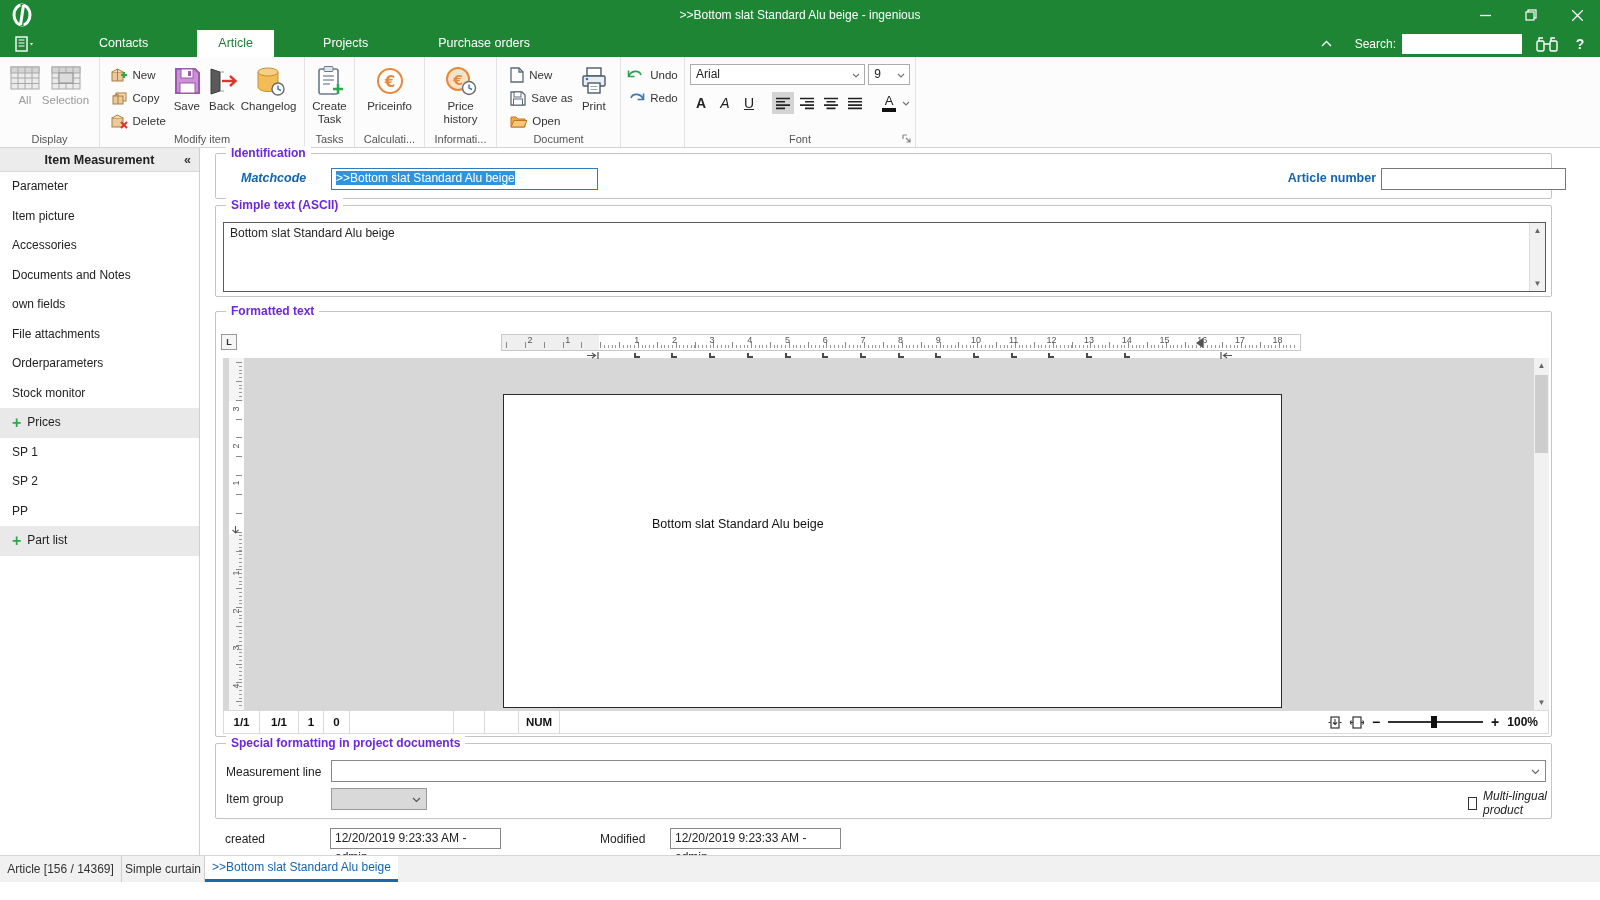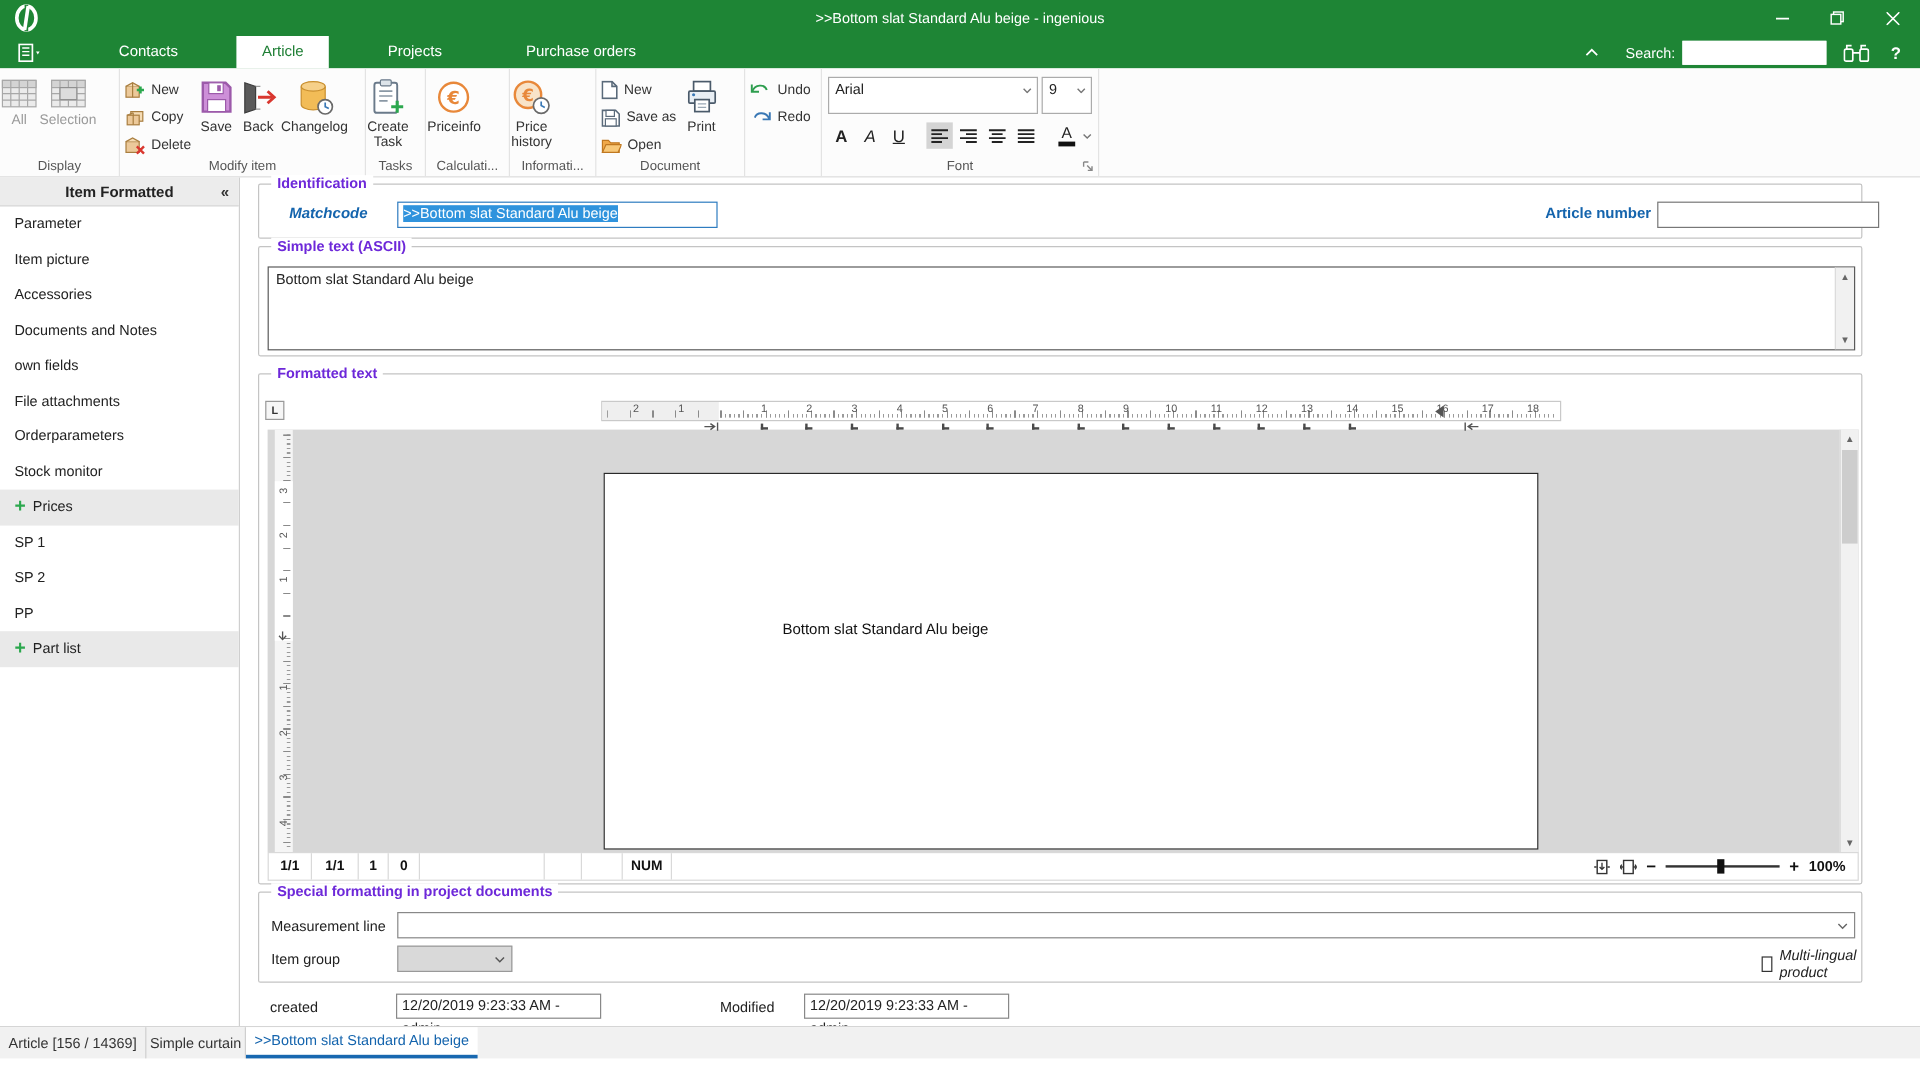--- a/index.html
+++ b/index.html
@@ -22,35 +22,35 @@
   .nav-tab.active { background:#fff; color:#1e7e34; }
   .tabrow-right { margin-left:auto; display:flex; align-items:center; padding-right:10px; }
   .ribbon-collapse { width:26px; text-align:center; }
   .search-label { color:#fff; margin:0 6px 0 8px; }
   .search-input { width:120px; height:20px; background:#fff; border:1px solid #fff; }
   .binoculars { margin:0 12px 0 14px; }
   .help-q { color:#fff; font-size:14px; font-weight:bold; width:20px; text-align:center; }
 
   
   .ribbon { position:absolute; left:0; top:57px; width:1600px; height:91px; background:#fcfcfc; border-bottom:1px solid #d4d4d4; display:flex; }
-  .rgroup { position:relative; height:90px; border-right:1px solid #e3e3e3; padding-top:4px; display:flex; align-items:flex-start; justify-content:flex-start; }
+  .rgroup { position:relative; height:90px; border-right:1px solid #e3e3e3; padding-top:4px; display:flex; align-items:flex-start; justify-content:center; }
   .rgroup-label { position:absolute; bottom:2px; left:0; right:0; text-align:center; font-size:11px; color:#555; }
   .bigbtn { display:flex; flex-direction:column; align-items:center; margin:2px 1px 0; padding-top:2px; }
   .bigbtn .blabel { font-size:11.5px; line-height:13px; text-align:center; color:#333; margin-top:3px; white-space:pre-line; }
   .bigbtn.disabled .blabel { color:#9a9a9a; }
   .smallcol { display:flex; flex-direction:column; margin-top:2px; }
   .smallbtn { display:flex; align-items:center; height:23px; padding:0 4px; }
   .smallbtn .slabel { font-size:11.5px; color:#333; margin-left:5px; }
   .g-display { width:100px; } .g-modify { width:205px; } .g-tasks { width:50px; }
   .g-calc { width:70px; } .g-info { width:72px; } .g-doc { width:124px; }
   .g-undo { width:64px; border-right:1px solid #e3e3e3; }
   .g-font { width:231px; }
   .fontrows { display:flex; flex-direction:column; width:100%; padding:3px 5px 0; }
   .fontrow1 { display:flex; gap:3px; }
-  .combo { position:relative; height:31px; border:1px solid #ababab; background:#fff; font-size:12px; line-height:19px; padding-left:5px; }
+  .combo { position:relative; height:21px; border:1px solid #ababab; background:#fff; font-size:12px; line-height:19px; padding-left:5px; }
   .combo .chev { position:absolute; right:4px; top:8px; }
   .name-combo { width:176px; } .size-combo { width:42px; }
   .fontrow2 { display:flex; gap:2px; margin-top:7px; align-items:center; }
   .fbtn { width:22px; height:22px; display:flex; align-items:center; justify-content:center; font-size:14px; color:#222; }
   .fbtn.sel { background:#d4d4d4; }
   .launcher { position:absolute; right:3px; bottom:3px; }
 
   
   .sidebar { position:absolute; left:0; top:148px; width:200px; height:707px; background:#fff; border-right:1px solid #cfcfcf; }
   .sb-head { height:24px; background:#ececec; border-bottom:1px solid #d8d8d8; font-weight:bold; font-size:12.5px; text-align:center; line-height:24px; position:relative; }
@@ -486,21 +486,21 @@
             <path d="M1 1 H5 M1 1 V5" stroke="#888" stroke-width="1.2" fill="none"></path>
             <path d="M4 4 L8 8 M8 4.5 V8 H4.5" stroke="#888" stroke-width="1.2" fill="none"></path>
           </svg>
         </span>
       <div class="rgroup-label">Font</div>
     </div>
   </div>
 
   <div class="sidebar">
     <div class="sb-head">
-      <span>Item Formatted</span>
+      <span>Item Measurement</span>
       <span class="sb-collapse">«</span>
     </div>
     <div class="sb-item">
         <span>Parameter</span>
       </div>
     <div class="sb-item">
         <span>Item picture</span>
       </div>
     <div class="sb-item">
         <span>Accessories</span>

